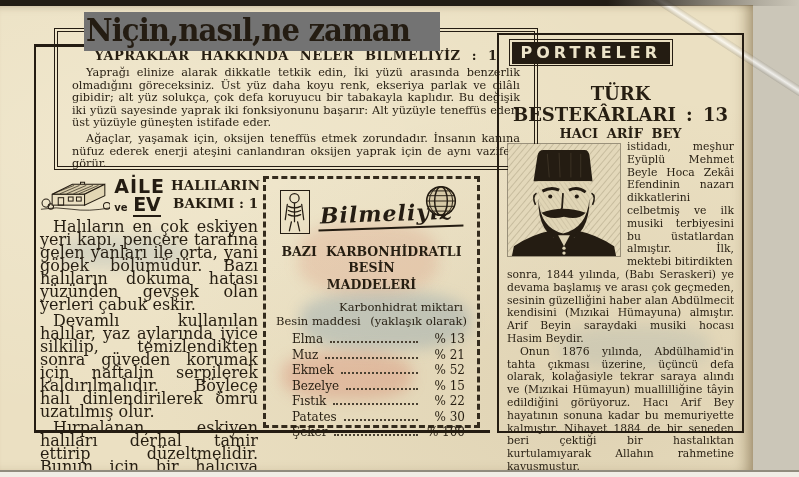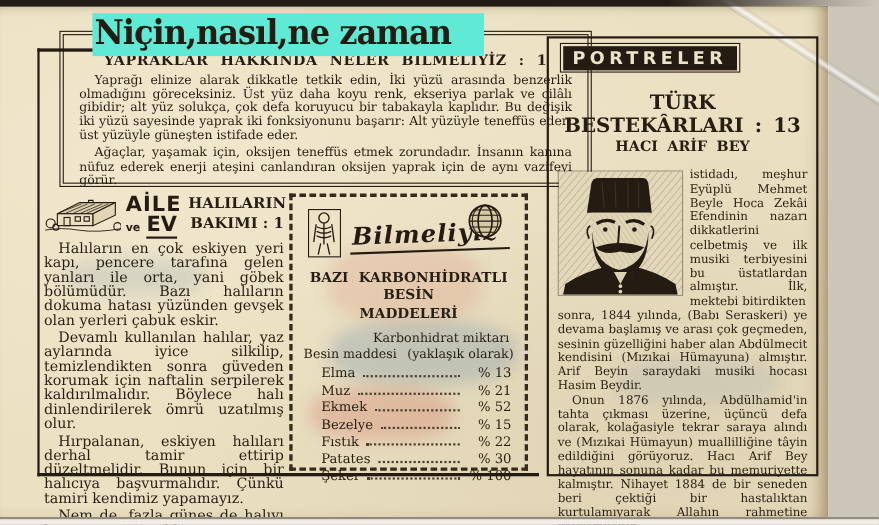--- a/index.html
+++ b/index.html
@@ -26,21 +26,21 @@
   .tint { position:absolute; z-index:1; pointer-events:none; filter:blur(7px); border-radius:40%; }
   .t-blue1 { left:300px; top:292px; width:170px; height:58px; background:rgba(118,150,168,.33); }
   .t-blue2 { left:58px;  top:236px; width:130px; height:32px; background:rgba(118,150,168,.20); }
   .t-blue3 { left:560px; top:326px; width:150px; height:42px; background:rgba(118,150,168,.16); }
   .t-pink1 { left:282px; top:352px; width:130px; height:48px; background:rgba(208,105,82,.28); }
   .t-pink2 { left:298px; top:222px; width:140px; height:72px; background:rgba(208,100,75,.17); }
 
   .ink { color:#261e12; }
 
   
-  .masthead { position:absolute; left:84px; top:12px; z-index:3; background:#5eead4; padding:0 9px 3px 2px; }
+  .masthead { position:absolute; left:84px; top:12px; z-index:3; background:#737373; padding:0 9px 3px 2px; }
   .masthead h1 { font-size:31px; font-weight:bold; letter-spacing:-1px; color:#241c12;
                  transform:scaleX(.94); transform-origin:left; white-space:nowrap; }
   .stub { position:absolute; left:34px; top:44px; width:52px; height:2.5px; background:#241c12; z-index:2; }
 
   
   .left-frame { position:absolute; left:34px; top:44px; width:456px; height:389px;
     border-left:2.5px solid #241c12; border-bottom:3px solid #241c12; z-index:2; }
   .top-box { position:absolute; left:54px; top:28px; width:484px; height:142px;
     border:4px double #241c12; z-index:2; padding:16px 14px 0; }
   .top-box h2 { text-align:center; font-size:13px; font-weight:bold; word-spacing:6px; letter-spacing:.5px; margin-bottom:4px; }
@@ -48,21 +48,21 @@
 
   
   .family-row { position:absolute; left:40px; top:172px; width:220px; height:46px; z-index:2;
     display:flex; align-items:center; gap:4px; }
   .logo-text { font-family:"DejaVu Sans","Liberation Sans",sans-serif; font-weight:bold; color:#241c12; line-height:.95; }
   .logo-text .big { font-size:19px; letter-spacing:1px; }
   .logo-text .small { font-size:10px; }
   .logo-text .ev { font-size:19px; border-bottom:2px solid #241c12; }
   .family-heading { font-size:13.5px; font-weight:bold; text-align:center; line-height:1.3; margin-left:2px; white-space:nowrap; }
   .left-col { position:absolute; left:40px; top:220px; width:218px; z-index:2; }
-  .left-col p { font-size:13px; line-height:13px; text-align:justify; text-indent:13px; margin-bottom:3px; }
+  .left-col p { font-size:16px; line-height:13px; text-align:justify; text-indent:13px; margin-bottom:3px; }
 
   
   .mid-box { position:absolute; left:263px; top:176px; width:217px; height:252px;
     border:3px dashed #342b1d; z-index:2; padding:9px 10px 0; }
   .bil-logo { position:relative; height:50px; }
   .bil-fig { position:absolute; left:4px; top:2px; width:30px; height:44px; border:1.6px solid #241c12; background:rgba(235,224,194,.4); }
   .bil-script { position:absolute; left:42px; top:12px; font-style:italic; font-weight:bold; font-size:22px;
     letter-spacing:1px; color:#241c12; border-bottom:2px solid #241c12; padding:0 10px 1px 2px; transform:rotate(-2deg); }
   .bil-globe { position:absolute; left:148px; top:-4px; }
   .mid-box h3 { text-align:center; font-size:12.5px; font-weight:bold; line-height:1.3; word-spacing:5px; margin-top:6px; }
@@ -73,21 +73,21 @@
   .leader { flex:1; margin:0 7px 3px; border-bottom:2px dotted #4a4132; }
   .tbl-row .val { width:42px; text-align:right; padding-right:2px; }
 
   
   .right-box { position:absolute; left:497px; top:33px; width:247px; height:400px;
     border:2.5px solid #241c12; z-index:2; padding:4px 8px 0; }
   .badge { display:inline-block; border:1.5px solid #241c12; padding:1.5px; margin-left:2px; }
   .badge-inner { background:#241c12; color:#ece3c8; font-family:"DejaVu Sans","Liberation Sans",sans-serif;
     font-weight:bold; font-size:16px; letter-spacing:4px; padding:1px 9px 2px; }
   .right-box h3 { text-align:center; font-size:18px; font-weight:bold; word-spacing:4px; margin-top:17px; }
-  .right-box h4 { text-align:center; font-size:13px; font-weight:bold; word-spacing:4px; margin-top:1px; margin-bottom:12px; }
+  .right-box h4 { text-align:center; font-size:13px; font-weight:bold; word-spacing:4px; margin-top:1px; margin-bottom:0; }
   .right-box p { font-size:10.8px; line-height:12.8px; text-align:justify; }
   .p-intro { text-indent:13px; }
   .portrait { float:left; width:114px; height:114px; margin:2px 6px 2px 0; border:1px solid rgba(36,28,18,.4); }
   .p-after { clear:left; }
   .p-final { text-indent:13px; }
 </style>
 </head>
 <body>
 
 <div id="stage">

